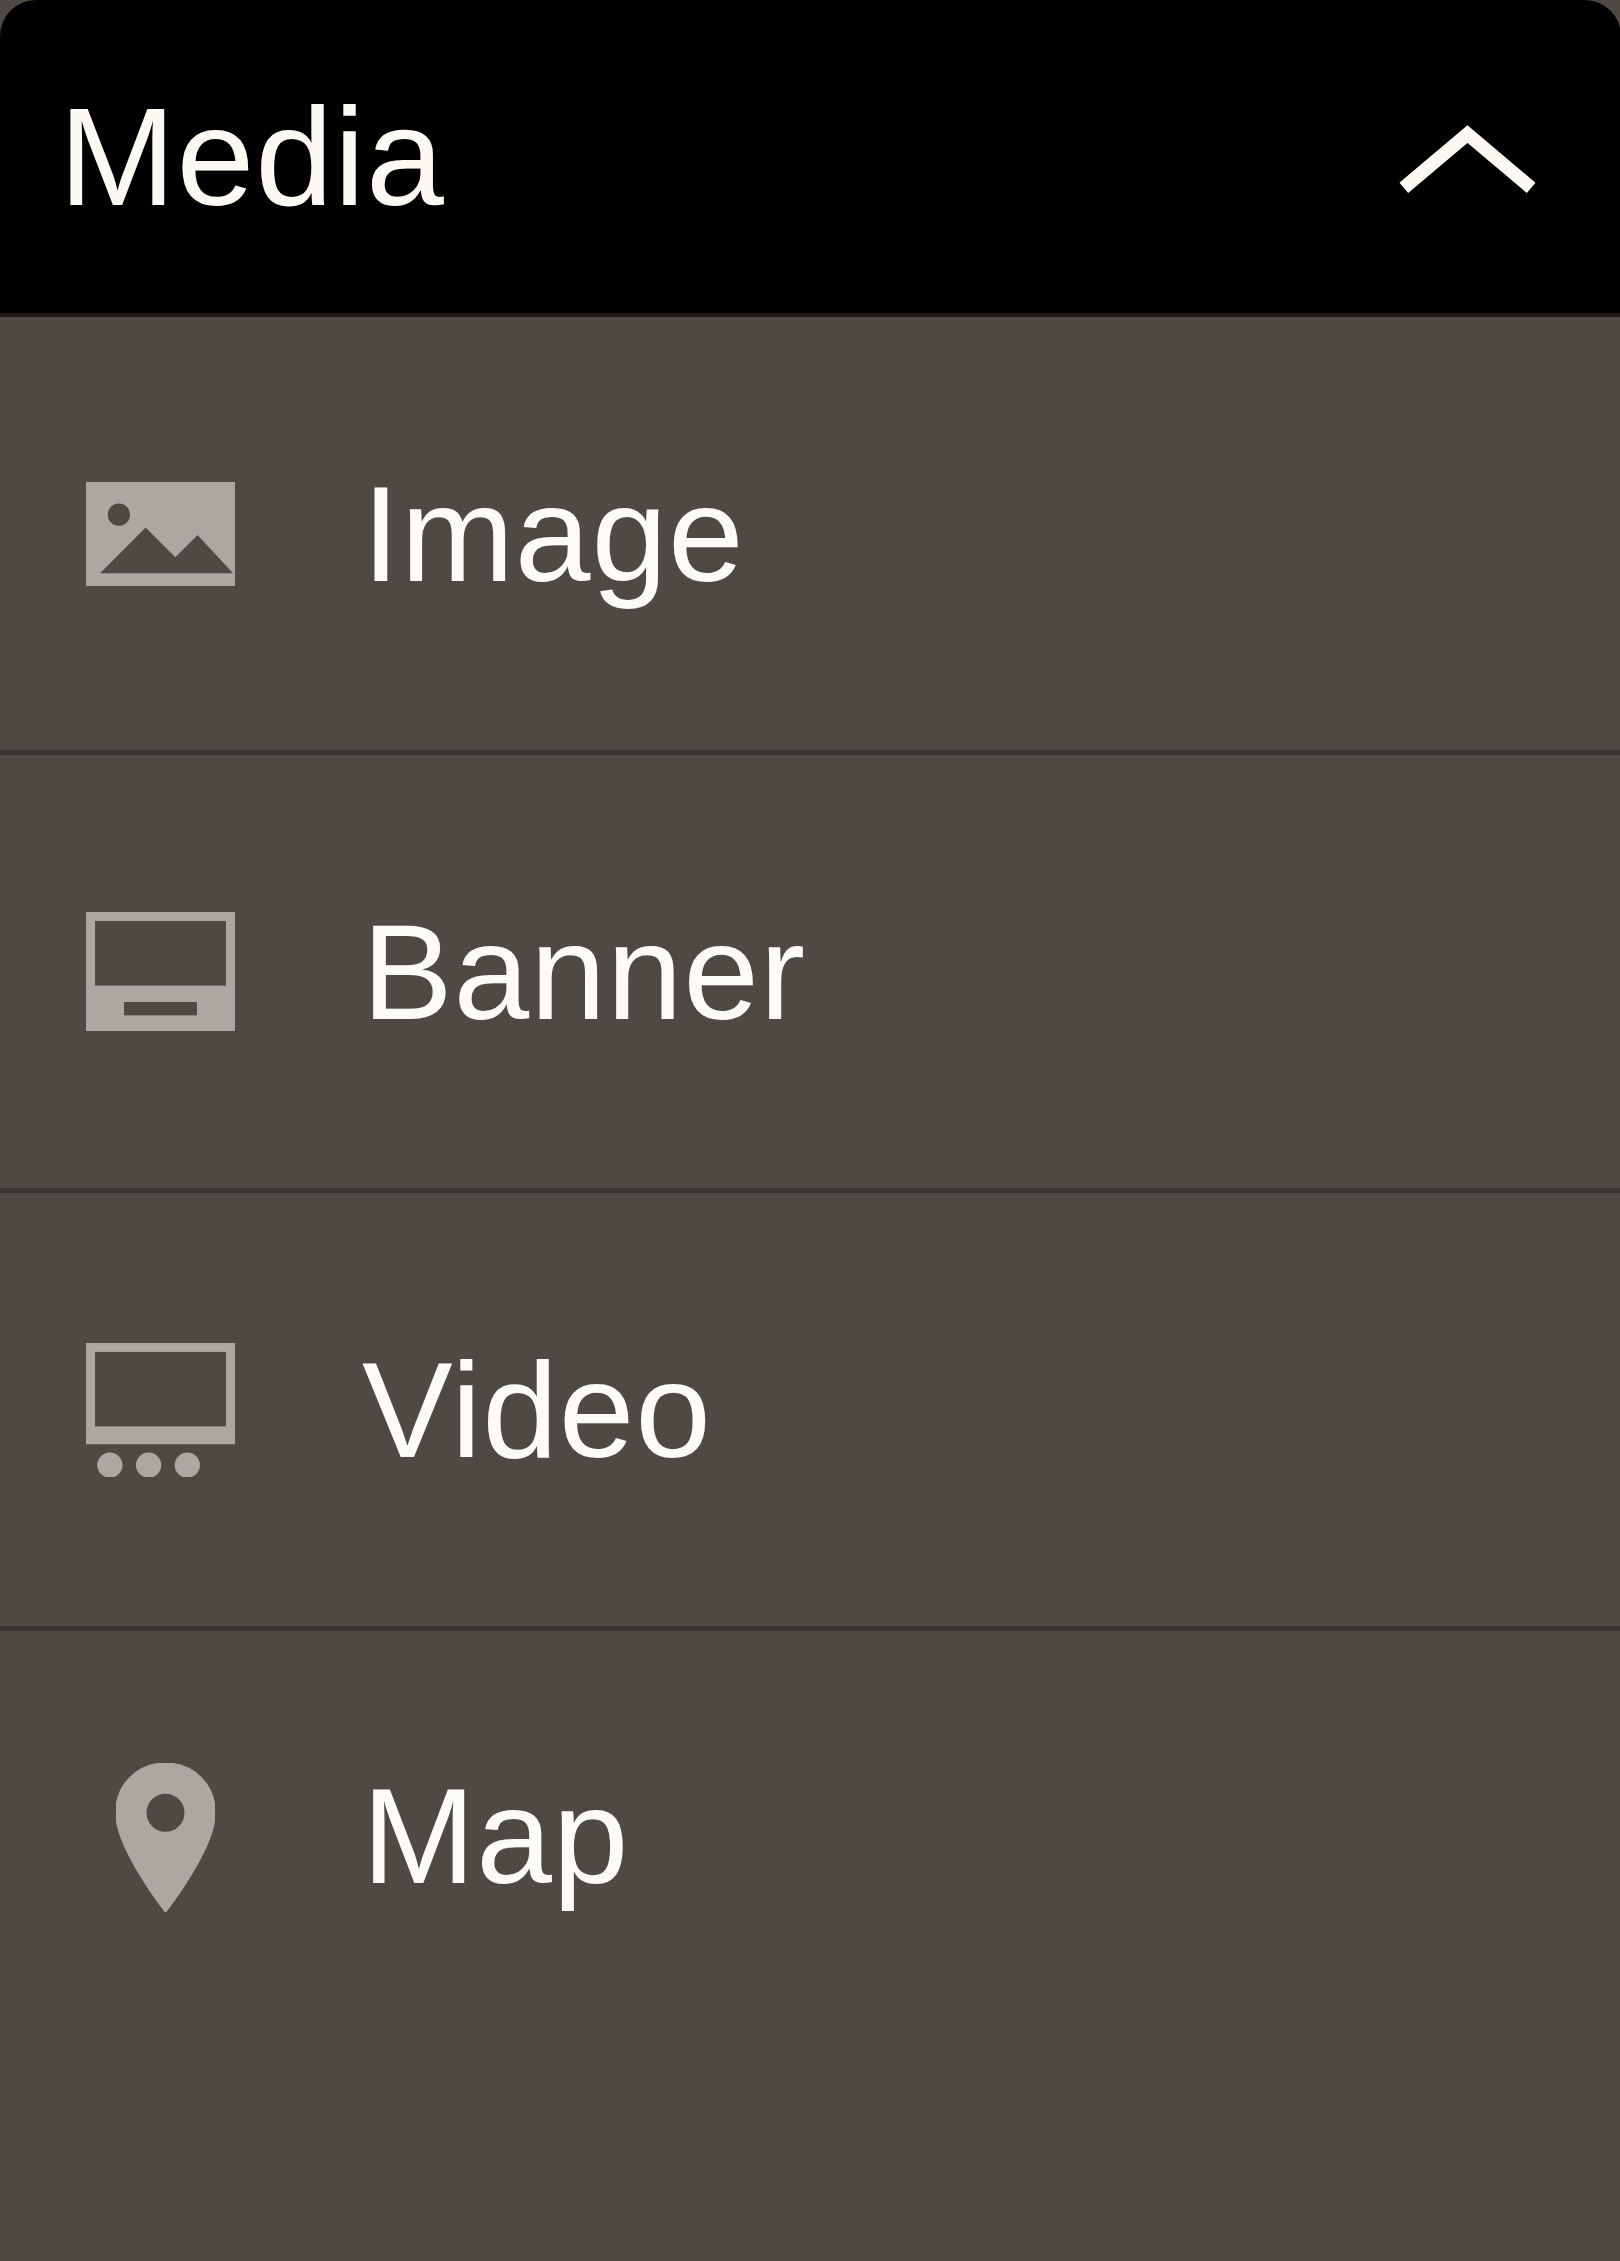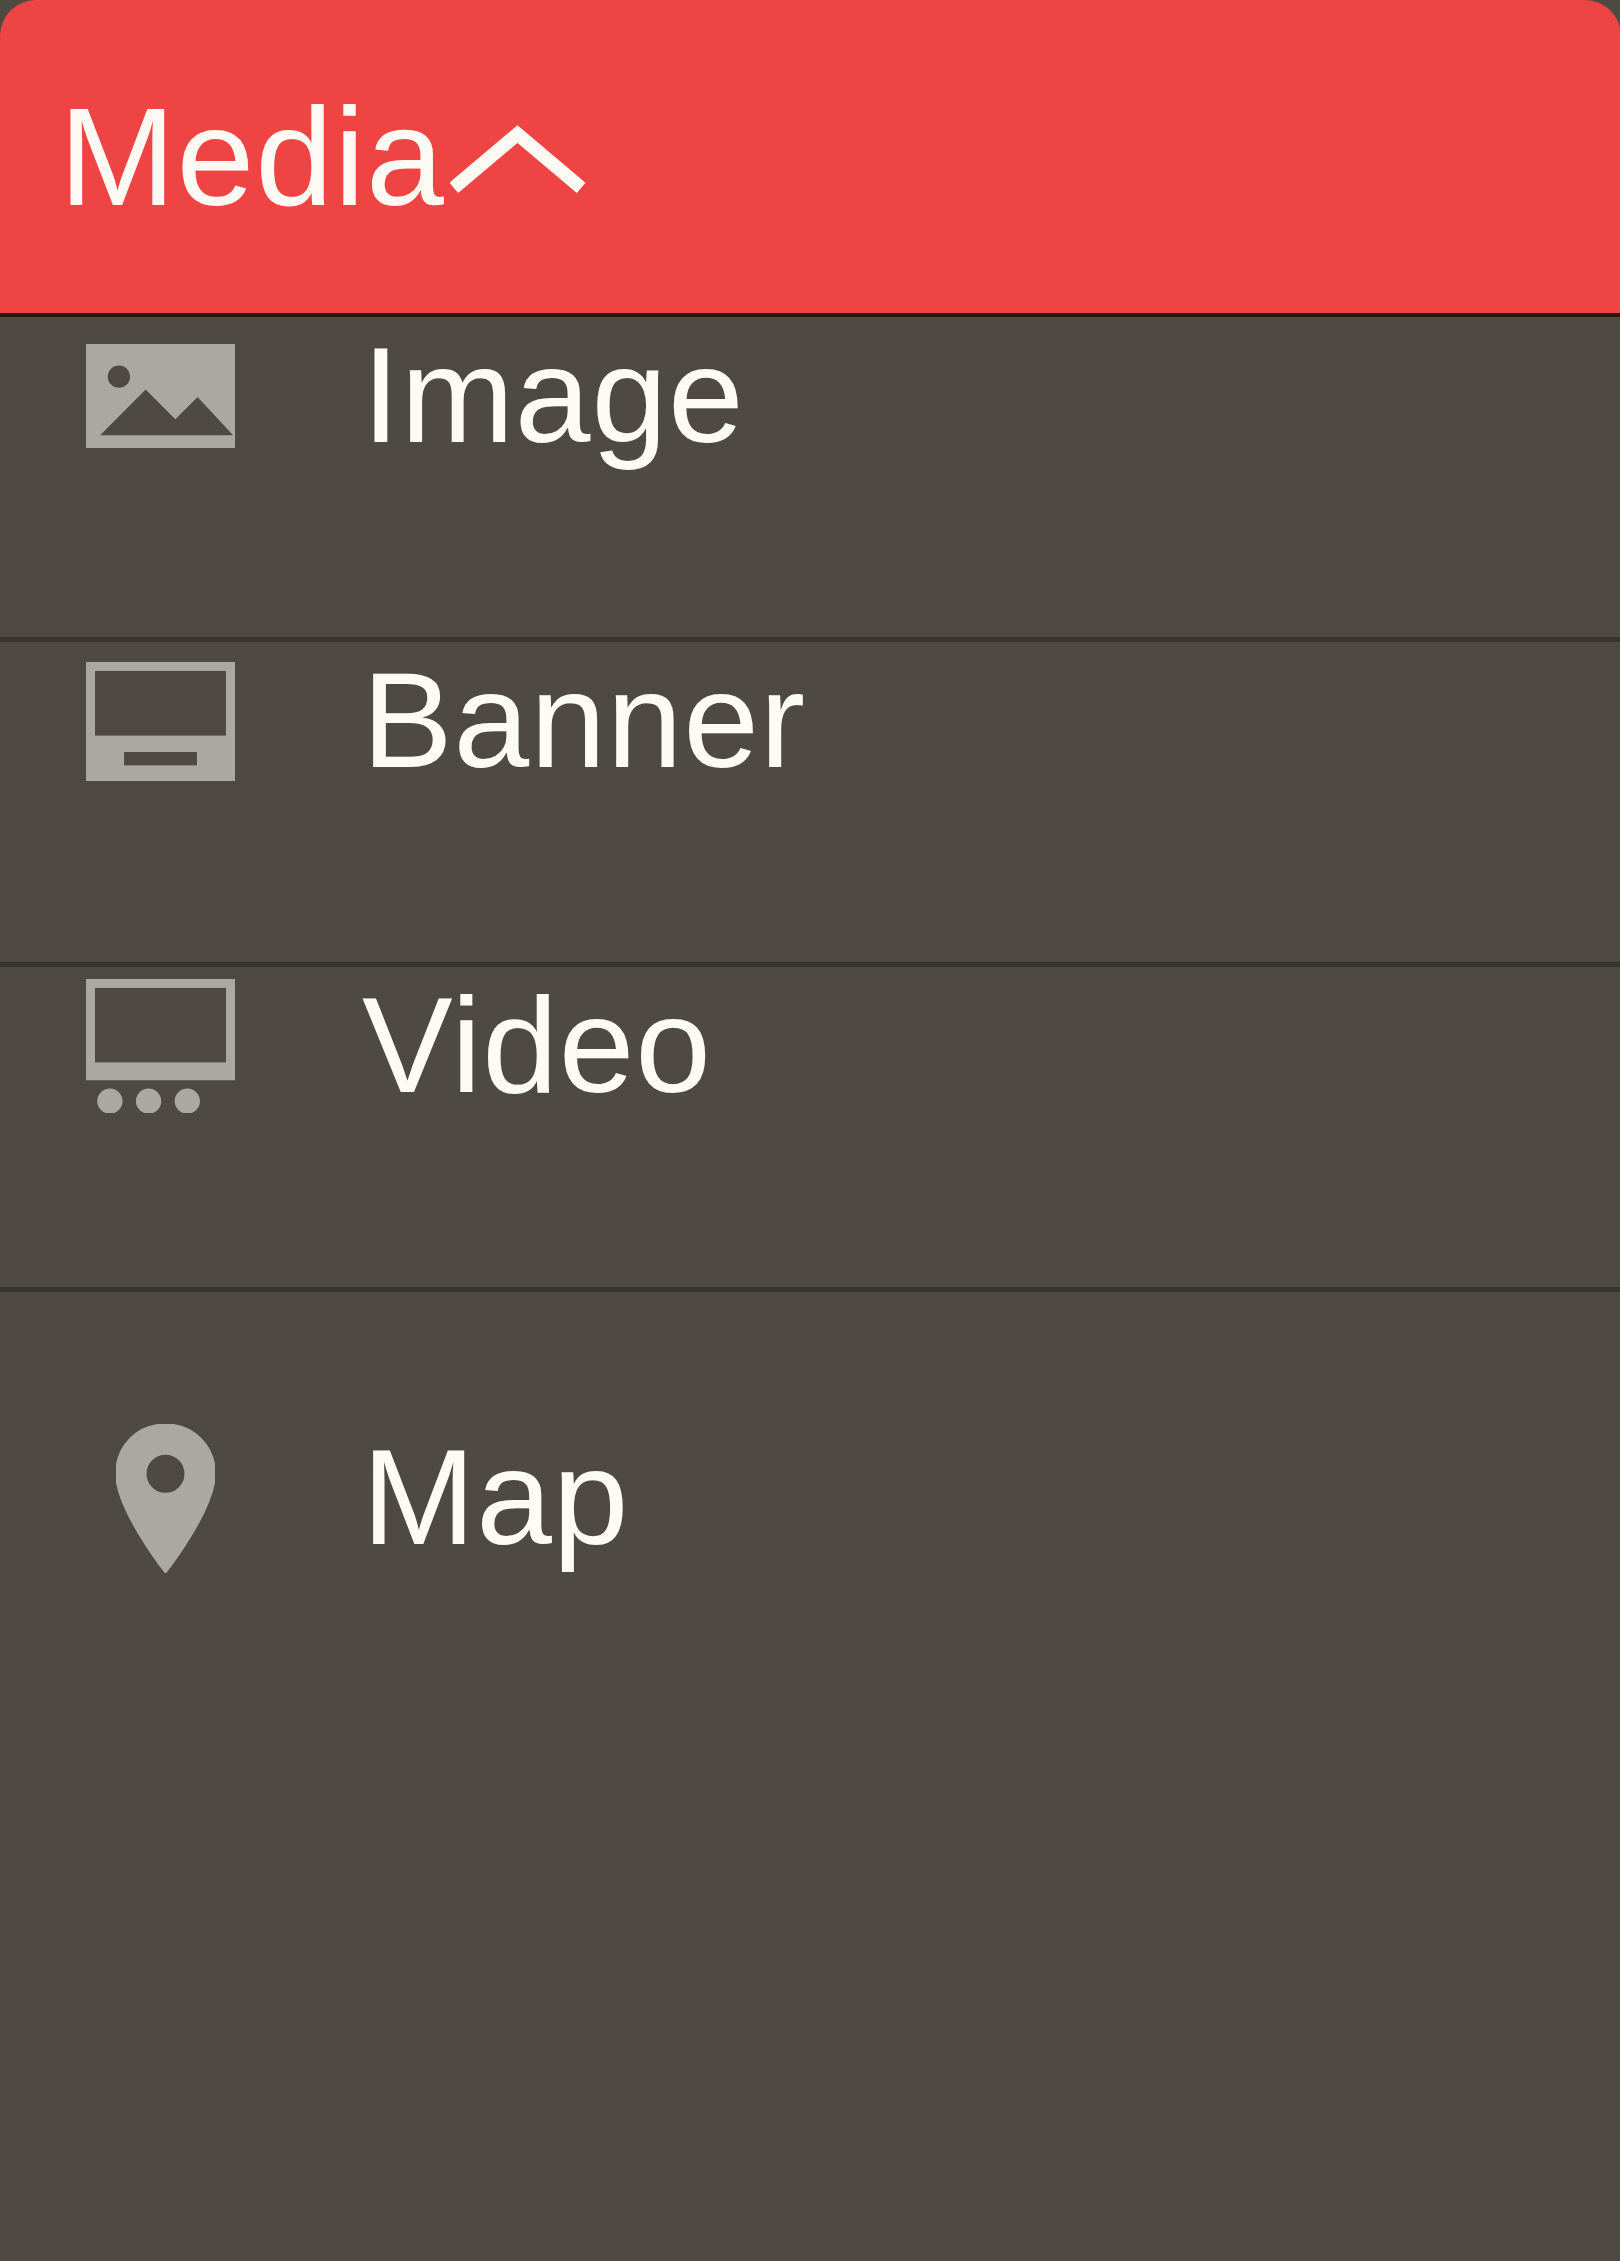--- a/index.html
+++ b/index.html
@@ -20,24 +20,24 @@
       width: 1621px;
       height: 2523px;
       border-radius: 36px;
       overflow: hidden;
       background: #4e4942;
       display: flex;
       flex-direction: column;
     }
     .header {
       height: 317px;
-      background: #ef4444;
+      background: #000000;
       display: flex;
       align-items: center;
-      justify-content: flex-start;
+      justify-content: space-between;
       padding: 0 81px 0 59px;
       border-bottom: 4.5px solid #1f1c18;
     }
     .header-title {
       color: #fdfaf4;
       font-size: 140px;
       font-weight: 400;
       letter-spacing: 0.9px;
     }
     .chevron {
@@ -51,22 +51,23 @@
       stroke-width: 30;
       fill: none;
       stroke-linecap: square;
     }
     .list {
       flex: 1;
       display: flex;
       flex-direction: column;
     }
     .item {
-      height: 325px;
+      height: 438px;
       display: flex;
+      align-items: center;
       padding-left: 86px;
       border-bottom: 5.4px solid #383430;
     }
     .item:first-child {
       border-top: none;
     }
     .icon-wrap {
       width: 158px;
       height: 158px;
       display: flex;

